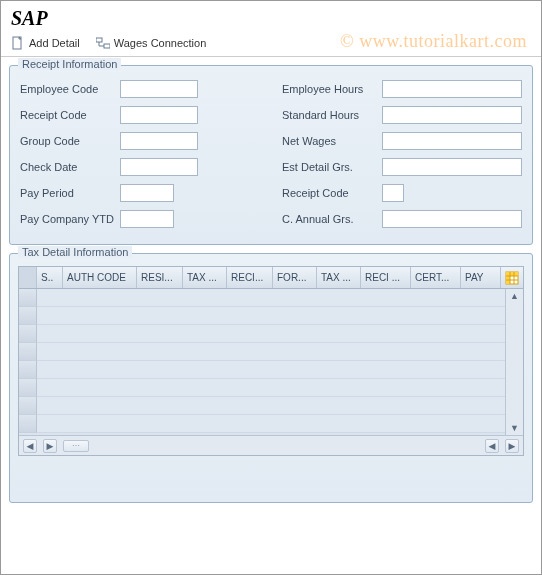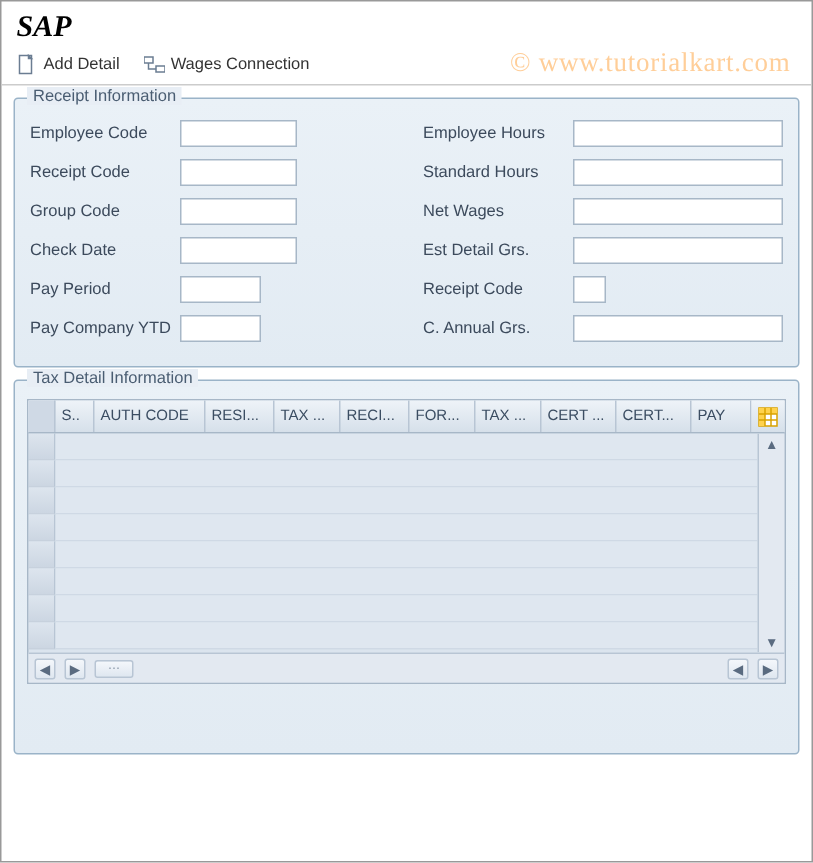--- a/index.html
+++ b/index.html
@@ -279,21 +279,21 @@
     <div class="table-wrap">
       <div class="thead">
         <div class="th th-sel"></div>
         <div class="th" style="width:26px">S..</div>
         <div class="th" style="width:74px">AUTH CODE</div>
         <div class="th" style="width:46px">RESI...</div>
         <div class="th" style="width:44px">TAX ...</div>
         <div class="th" style="width:46px">RECI...</div>
         <div class="th" style="width:44px">FOR...</div>
         <div class="th" style="width:44px">TAX ...</div>
-        <div class="th" style="width:50px">CERT ...</div>
+        <div class="th" style="width:50px">RECI ...</div>
         <div class="th" style="width:50px">CERT...</div>
         <div class="th" style="flex:1">PAY</div>
         <div class="th th-config">
           <span class="config-icon">
             <svg viewBox="0 0 14 14">
                 <rect x="1" y="1" width="12" height="12" fill="#fff" stroke="#d9a200"></rect>
                 <rect x="1" y="1" width="4" height="12" fill="#ffd24d"></rect>
                 <rect x="1" y="1" width="12" height="4" fill="#ffd24d"></rect>
                 <line x1="5" y1="1" x2="5" y2="13" stroke="#d9a200"></line>
                 <line x1="9" y1="1" x2="9" y2="13" stroke="#d9a200"></line>

